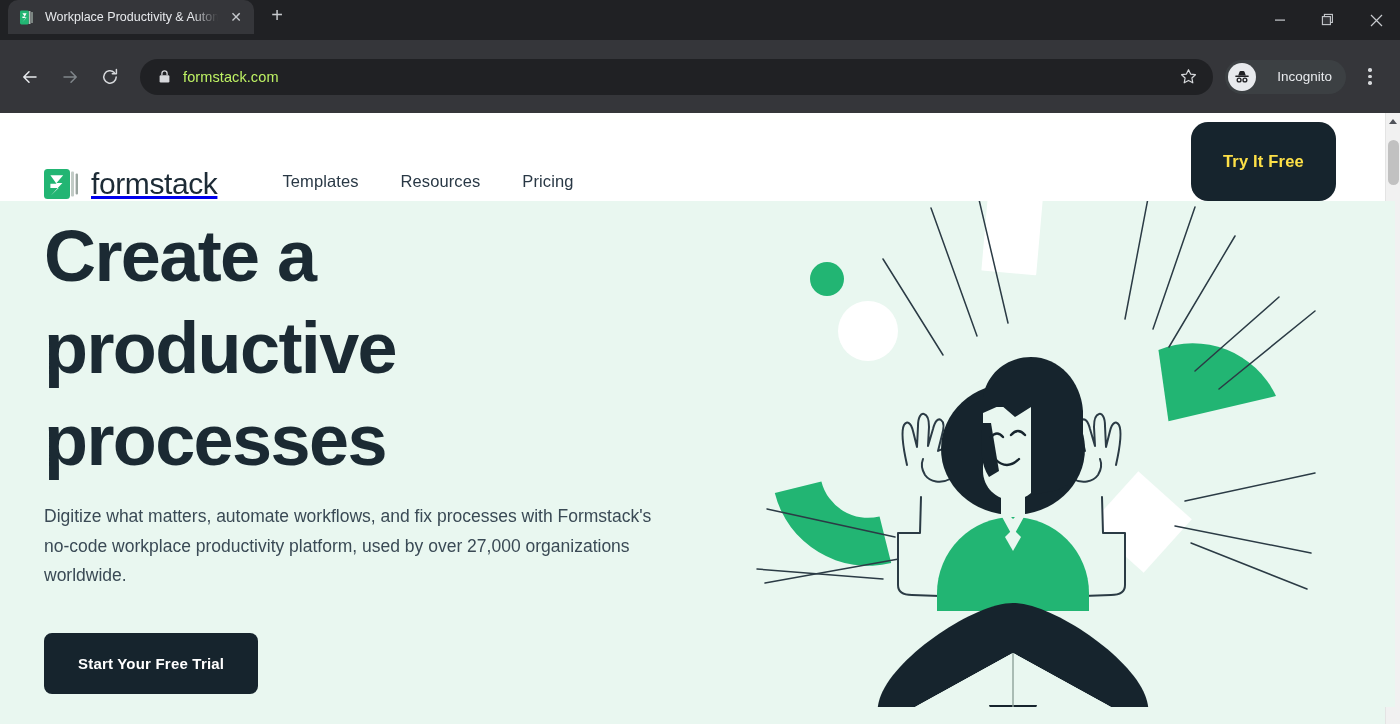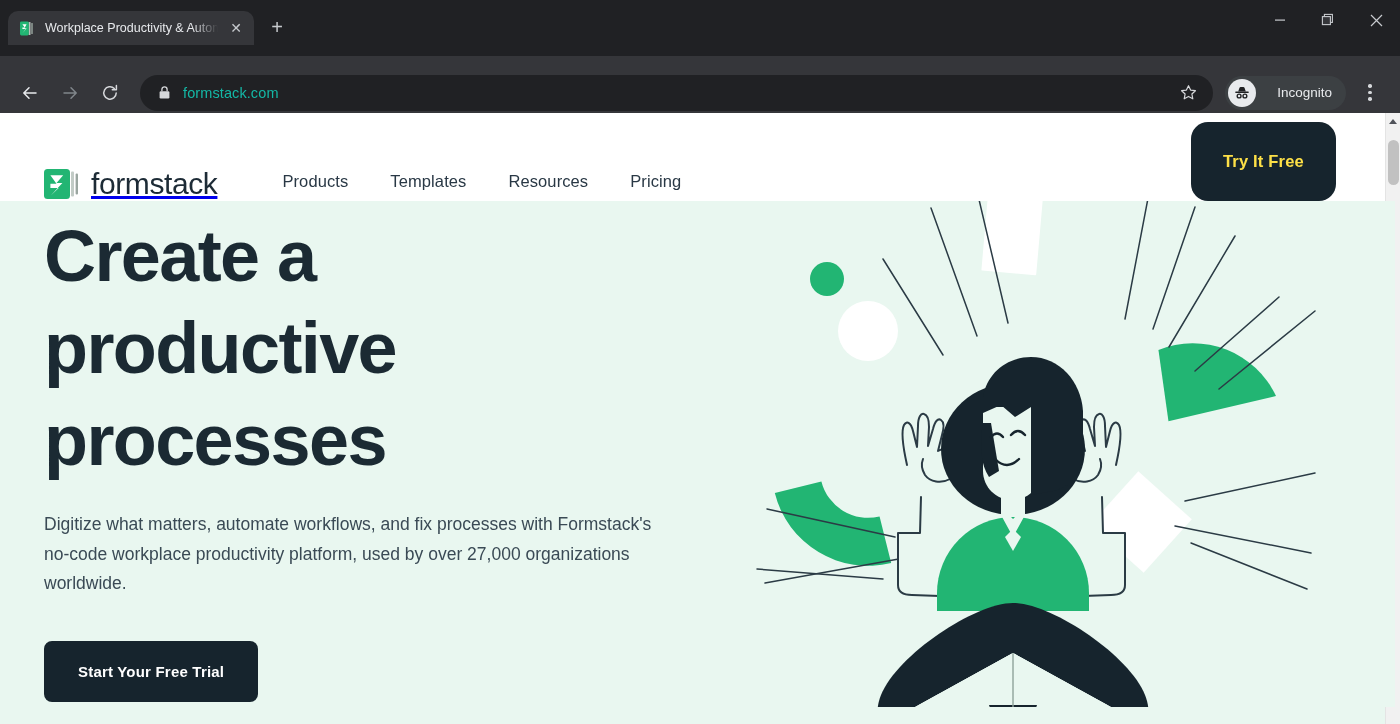--- a/index.html
+++ b/index.html
@@ -8,22 +8,22 @@
     width: 1400px; height: 724px;
     overflow: hidden;
     font-family: "Liberation Sans", sans-serif;
     background: #202124;
   }
 
   
   .browser { width: 1400px; height: 724px; position: relative; background: #202124; }
 
   .tabstrip {
-    height: 56px; background: #202124;
-    display: flex; align-items: center; padding-left: 8px; position: relative;
+    height: 40px; background: #202124;
+    display: flex; align-items: flex-start; padding-left: 8px; position: relative;
   }
   .tab {
     height: 34px; width: 246px; background: #35363a;
     border-radius: 10px 10px 0 0;
     display: flex; align-items: center; gap: 9px;
     padding: 0 9px 0 11px; position: relative;
   }
   .tab-favicon {
     width: 17px; height: 17px; flex: 0 0 17px;
     display: flex; align-items: center;
@@ -63,21 +63,21 @@
     color: #d6d8db; flex: 0 0 36px;
   }
   .navbtn.back { color: #e8eaed; }
   .navbtn.fwd { color: #80868b; }
   .omnibox {
     flex: 1; height: 36px; background: #202124;
     border-radius: 18px; margin: 0 6px 0 8px;
     display: flex; align-items: center; padding: 0 10px 0 18px; gap: 12px;
   }
   .lock { width: 13px; height: 15px; flex: 0 0 13px; }
-  .url { flex: 1; color: #14b8a6; font-size: 14.5px; letter-spacing: .1px; }
+  .url { flex: 1; color: #bef264; font-size: 14.5px; letter-spacing: .1px; }
   .star { width: 30px; height: 30px; display: flex; align-items: center; justify-content: center; }
   .incognito {
     height: 34px; background: #3c4043; border-radius: 17px;
     display: flex; align-items: center; gap: 21px;
     padding: 0 14px 0 3px; margin-left: 2px;
   }
   .incognito-av {
     width: 28px; height: 28px; border-radius: 50%; background: #e8eaed;
     display: flex; align-items: center; justify-content: center;
   }
@@ -126,21 +126,21 @@
   }
 
   
   .hero { position: relative; height: 595px; }
   .hero-copy { position: absolute; left: 44px; top: 9px; width: 660px; z-index: 3; }
   .hero-title {
     font-size: 72px; line-height: 92px; color: #1b2a33;
     font-weight: bold; letter-spacing: -1.6px;
   }
   .hero-sub {
-    margin-top: 24px; font-size: 17.5px; line-height: 29.5px;
+    margin-top: 16px; font-size: 17.5px; line-height: 29.5px;
     color: #3a4a55; max-width: 610px;
   }
   .hero-cta {
     margin-top: 42px; background: #16242d; color: #ffffff;
     font-size: 15px; font-weight: bold; border: none; border-radius: 8px;
     padding: 22px 34px; letter-spacing: .2px; cursor: pointer; font-family: inherit;
   }
   .hero-art {
     position: absolute; right: -10px; top: 0; width: 640px; height: 506px; z-index: 1;
   }
@@ -267,21 +267,20 @@
               <rect x="27" y="3.5" width="3" height="25" rx="1" fill="#c2cbc6"></rect>
               <rect x="31.6" y="5.5" width="2.4" height="21" rx="1" fill="#9aa6a0"></rect>
               <rect x="0" y="1" width="26" height="30" rx="3.5" fill="#22b573"></rect>
               <path d="M19.2 7.2H6.4l6.1 8.6H6.4v4.2h8.3L6.8 27.5l11.6-12.4-5.9-.2z" fill="#ffffff"></path>
             </svg>
           </span>
           <span class="logo-word">formstack</span>
         </a>
 
         <nav class="nav">
-          <a href="#">Products</a>
           <a href="#">Templates</a>
           <a href="#">Resources</a>
           <a href="#">Pricing</a>
         </nav>
 
         <div class="header-right">
           <span class="search-btn">
             <svg width="26" height="26" viewBox="0 0 26 26" aria-hidden="true">
               <circle cx="11.2" cy="11.2" r="7.6" fill="none" stroke="#1d2b36" stroke-width="1.9"></circle>
               <path d="M16.8 16.8 23 23" stroke="#1d2b36" stroke-width="1.9" stroke-linecap="round"></path>

